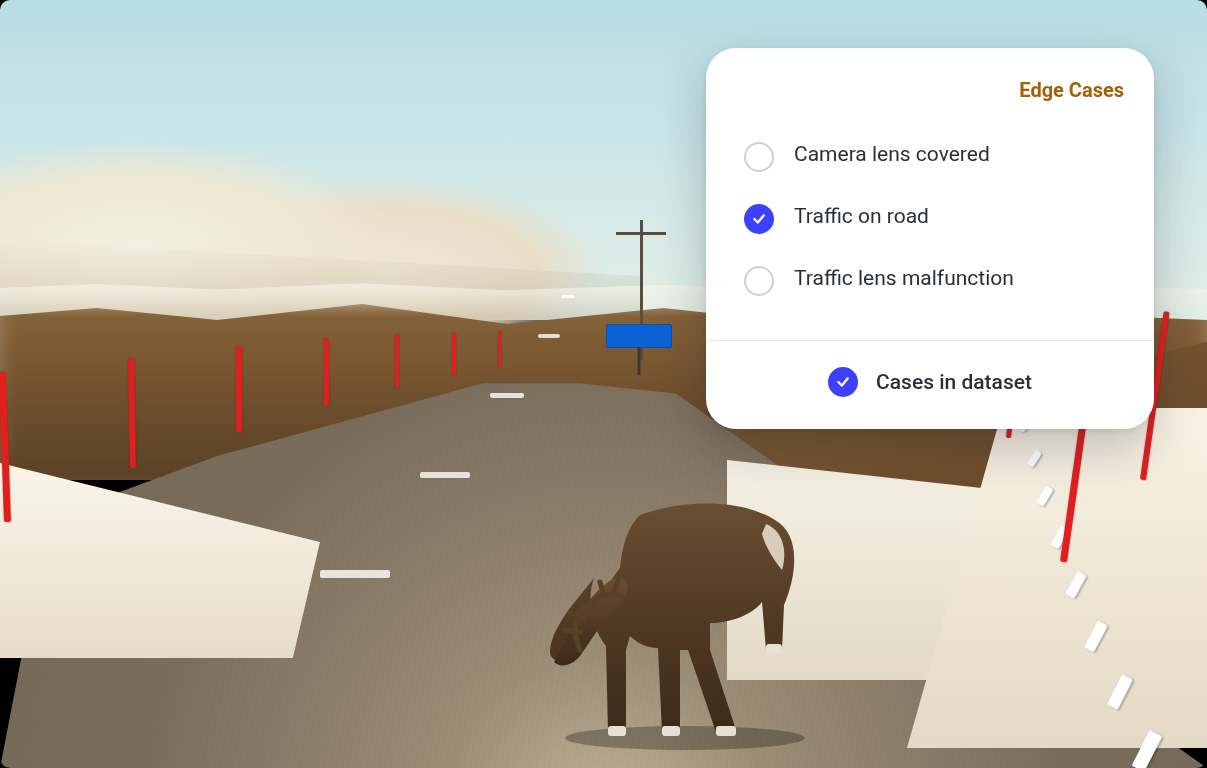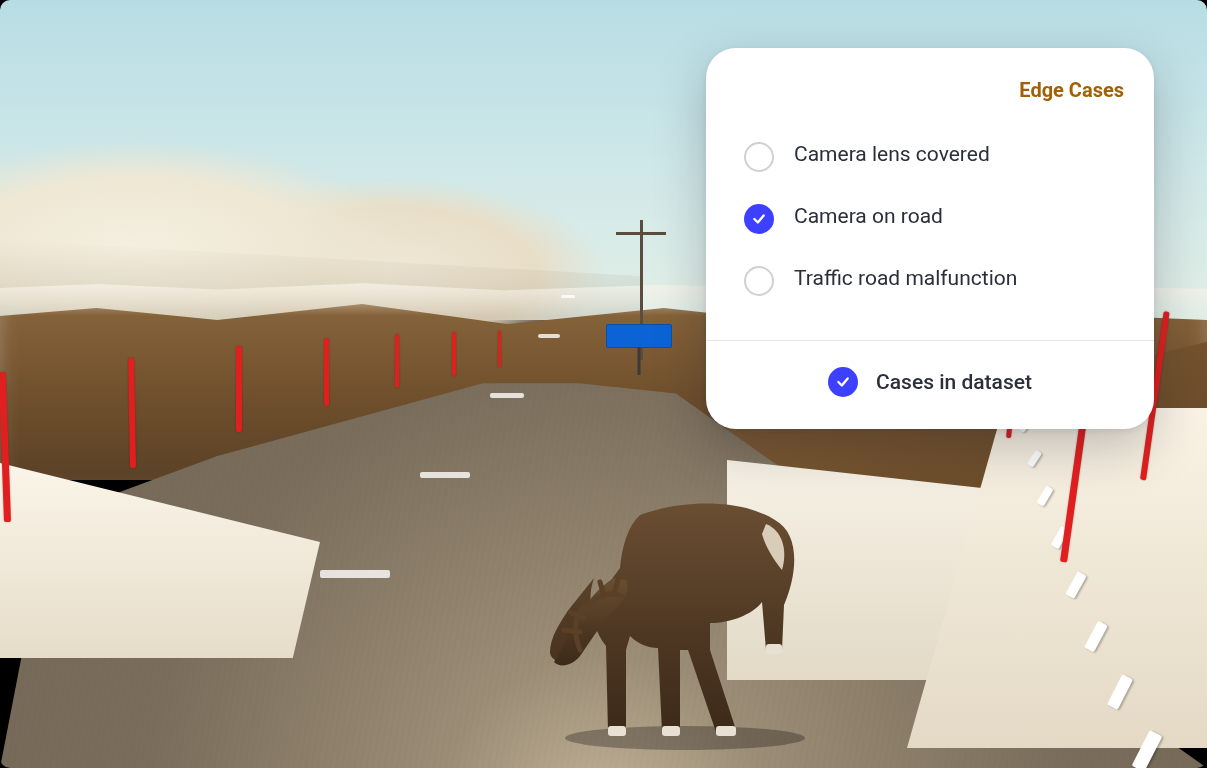--- a/index.html
+++ b/index.html
@@ -406,28 +406,28 @@
       </span>
       <span class="option-label">Camera lens covered</span>
     </div>
 
     <div class="option">
       <span class="circle checked">
         <svg width="14" height="14" viewBox="0 0 24 24">
             <path fill="none" stroke="#fff" stroke-width="4" stroke-linecap="round" stroke-linejoin="round" d="M4 12 L10 18 L20 6"></path>
           </svg>
       </span>
-      <span class="option-label">Camera on road</span>
+      <span class="option-label">Traffic on road</span>
     </div>
 
     <div class="option">
       <span class="circle">
         
       </span>
-      <span class="option-label">Traffic road malfunction</span>
+      <span class="option-label">Traffic lens malfunction</span>
     </div>
 
   </div>
 
   <div class="divider"></div>
 
   <div class="footer-row">
     <span class="circle checked">
       <svg width="14" height="14" viewBox="0 0 24 24">
           <path fill="none" stroke="#fff" stroke-width="4" stroke-linecap="round" stroke-linejoin="round" d="M4 12 L10 18 L20 6"></path>

